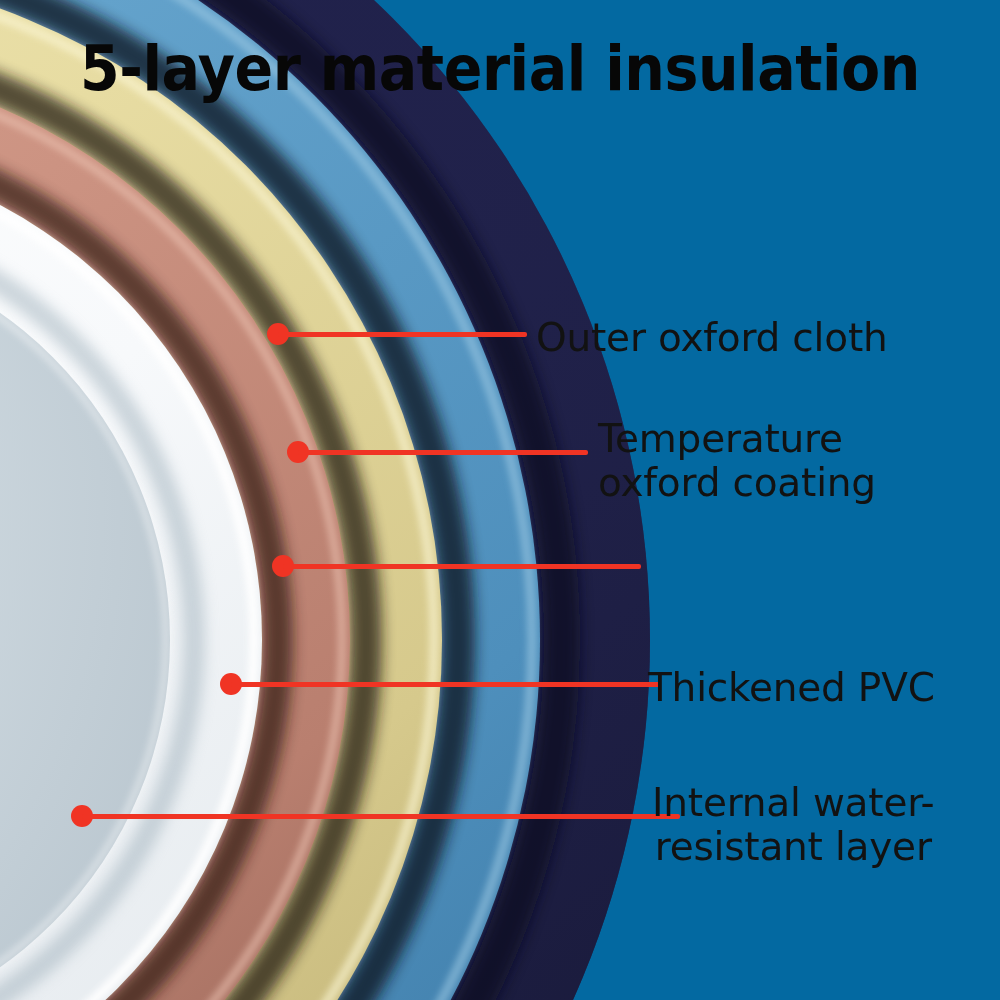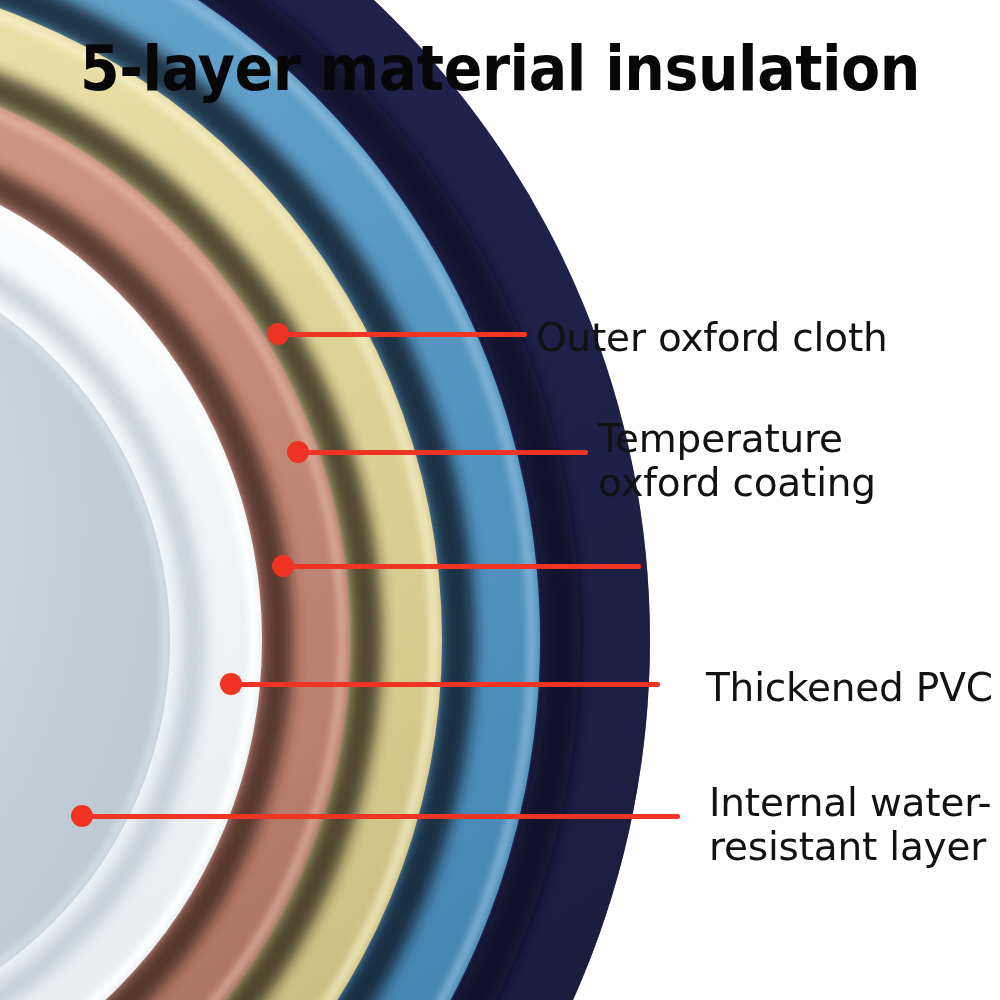--- a/index.html
+++ b/index.html
@@ -11,21 +11,21 @@
   }
   body {
     font-family: "Liberation Sans", sans-serif;
     background: #dce5fb;
   }
 
   #canvas {
     position: relative;
     width: 1000px;
     height: 1000px;
-    background: #ffffff;
+    background: #0369a1;
     overflow: hidden;
   }
 
   
   #title {
     position: absolute;
     left: 0;
     top: 36px;
     width: 1000px;
     text-align: center;
@@ -218,20 +218,20 @@
   <div class="callout-dot" style="left:287px; top:441px;"></div>
   <div class="callout-line" style="left:298px; top:450px; width:290px;"></div>
   <div class="callout-label" style="left:598px; top:417px;">Temperature
 oxford coating</div>
 
   <div class="callout-dot" style="left:272px; top:555px;"></div>
   <div class="callout-line" style="left:283px; top:564px; width:358px;"></div>
 
   <div class="callout-dot" style="left:220px; top:673px;"></div>
   <div class="callout-line" style="left:231px; top:682px; width:429px;"></div>
-  <div class="callout-label" style="left:706px; top:666px;">Thickened PVC</div>
+  <div class="callout-label" style="left:648px; top:666px;">Thickened PVC</div>
 
   <div class="callout-dot" style="left:71px; top:805px;"></div>
   <div class="callout-line" style="left:82px; top:814px; width:598px;"></div>
-  <div class="callout-label" style="left:709px; top:781px;">Internal water-
+  <div class="callout-label" style="left:652px; top:781px;text-align:center;">Internal water-
 resistant layer</div>
 
 </div>
 
 </body></html>

